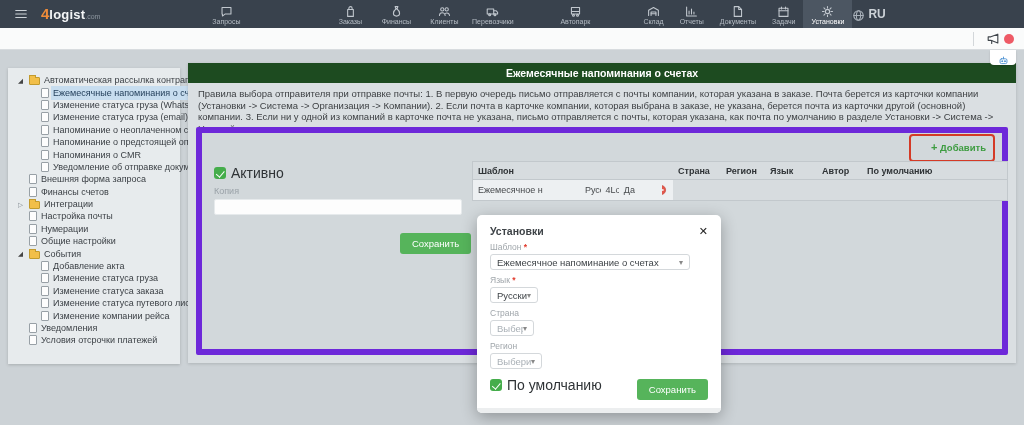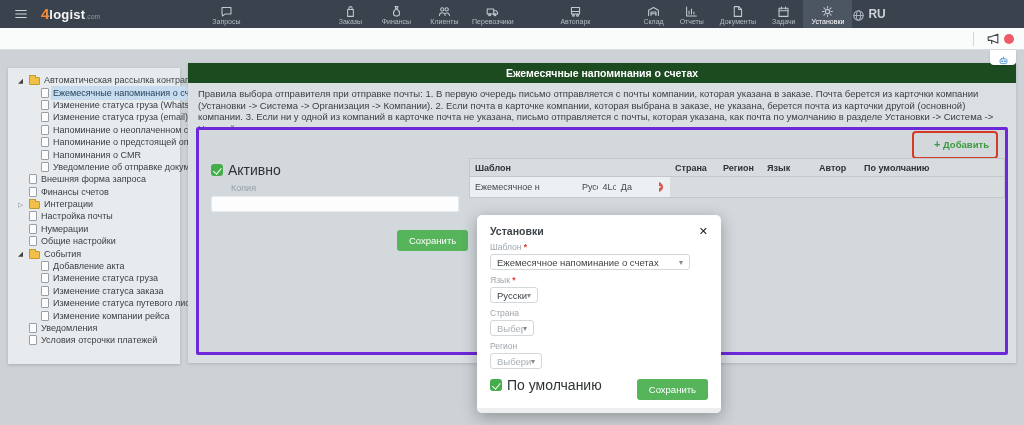--- a/index.html
+++ b/index.html
@@ -62,33 +62,33 @@
   .trow.file .ticon{width:8px;height:10px;background:#fdfdfd;border:1px solid #98a0a6;border-radius:1px;}
   .tlabel{font-size:9px;color:#3a3f44;}
   .trow.selected .tlabel{background:#c7ddef;box-shadow:0 0 0 2px #c7ddef;color:#25415c;}
   
   .main{position:absolute;left:188px;top:63px;width:828px;height:300px;background:#dadfe2;
     box-shadow:0 1px 3px rgba(0,0,0,.15);}
   .main-title{height:20px;line-height:20px;background:#1d4b20;color:#fff;font-weight:bold;
     font-size:10.5px;text-align:center;}
   .desc{margin:5px 10px 0;font-size:9.5px;line-height:11.5px;color:#3c3f42;}
   .card{position:absolute;left:8px;top:64px;right:8px;bottom:8px;background:#d2d8db;
-    border:3px solid #6d28d9;border-radius:2px;}
+    border:6px solid #6d28d9;border-radius:2px;}
   .add-btn{position:absolute;top:8px;right:16px;background:none;border:none;cursor:pointer;
     font-family:inherit;font-size:9.5px;color:#3d9c40;font-weight:bold;}
   .add-btn .plus{font-size:11px;}
   .annotation{position:absolute;top:1px;right:7px;width:86px;height:28px;border:2px solid #d43a26;
     border-radius:4px;pointer-events:none;}
   .cbrow{display:flex;align-items:center;gap:5px;}
   .cb{width:12px;height:12px;background:#45ad4b;border-radius:3px;position:relative;cursor:pointer;flex:none;}
   .cb::after{content:"";position:absolute;left:4px;top:1.5px;width:3.5px;height:6.5px;
     border:solid #fff;border-width:0 1.8px 1.8px 0;transform:rotate(40deg);}
   .cbl{font-size:14px;color:#2f3336;}
   .form-left{position:absolute;left:12px;top:32px;width:248px;}
-  .flabel{margin-top:5px;font-size:9px;color:#9aa2a8;margin-left:20px;}
+  .flabel{margin-top:5px;font-size:9px;color:#9aa2a8;}
   .copy-input{margin-top:3px;width:248px;height:16px;border:1px solid #e6eaec;border-radius:2px;
     background:#fdfdfd;font-family:inherit;font-size:9.5px;padding:0 4px;color:#333;}
   .save-btn{background:#56b45b;border:none;border-radius:3px;color:#fff;font-family:inherit;
     font-size:9.5px;padding:5px 12px;cursor:pointer;}
   .main-save{position:absolute;left:198px;top:100px;}
   
   .tbl{position:absolute;left:270px;top:28px;width:536px;border:1px solid #c2c8cc;background:#d7dcdf;}
   .thead{display:flex;height:18px;align-items:center;border-bottom:1px solid #c2c8cc;}
   .th{font-weight:bold;font-size:9px;color:#2f3336;padding-left:5px;white-space:nowrap;cursor:pointer;}
   .idx0{width:200px;}.idx1{width:48px;}.idx2{width:44px;}.idx3{width:52px;}.idx4{width:45px;}.idx5{width:120px;}

